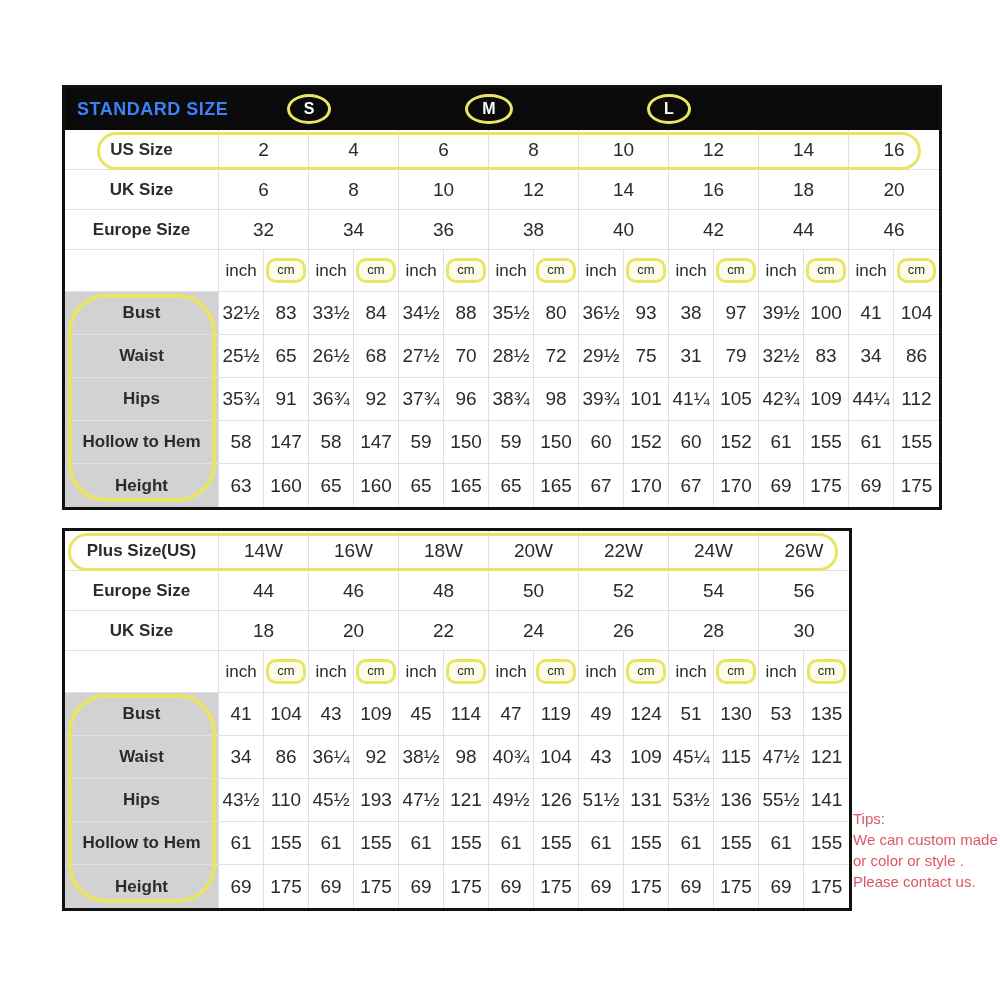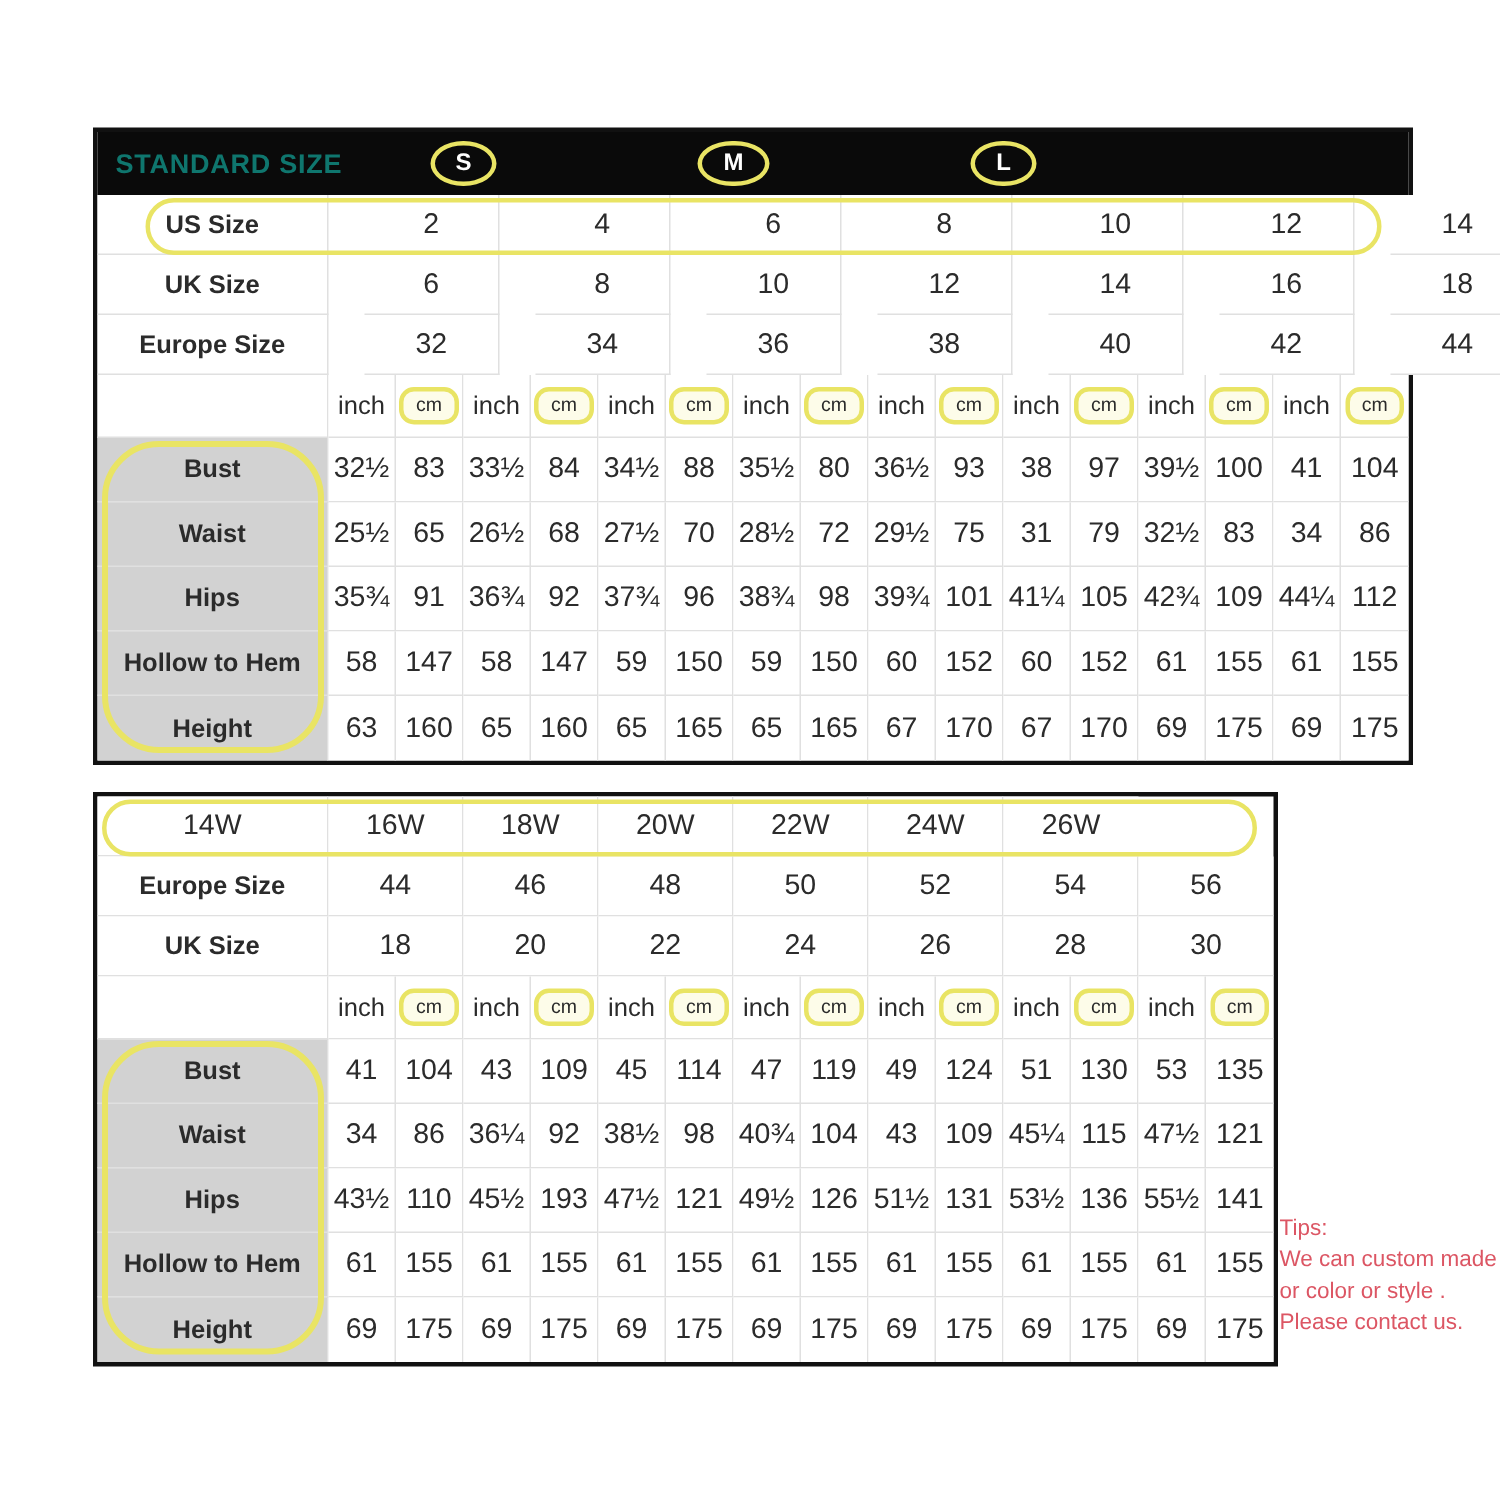--- a/index.html
+++ b/index.html
@@ -14,27 +14,27 @@
   *{margin:0;padding:0;box-sizing:border-box;}
   html,body{width:1000px;height:1000px;background:#fff;overflow:hidden;}
   body{font-family:"Liberation Sans","DejaVu Sans",sans-serif;color:var(--text-dark);position:relative;}
 
   .size-table{position:absolute;background:#fff;border:3px solid #111;}
   .std-table{left:62px;top:85px;width:880px;}
   .plus-table{left:62px;top:528px;width:790px;}
 
   
   .hdr{height:42px;background:var(--header-bg);display:grid;grid-template-columns:154px repeat(4,180px);align-items:center;}
-  .hdr .title{color:#0f766e;font-weight:bold;font-size:18px;letter-spacing:.5px;padding-left:12px;white-space:nowrap;}
+  .hdr .title{color:#3b82f6;font-weight:bold;font-size:18px;letter-spacing:.5px;padding-left:12px;white-space:nowrap;}
   .hslot{display:flex;justify-content:center;align-items:center;}
   .size-ellipse{color:#fff;font-weight:bold;font-size:16px;border:3px solid var(--highlight-yellow);border-radius:50%;padding:2px 14px;line-height:1.3;}
 
   
   .row{display:grid;}
-  .row.std{grid-template-columns:154px repeat(8,90px);gap:24px;}
+  .row.std{grid-template-columns:154px repeat(8,90px);}
   .row.std-units{grid-template-columns:154px repeat(16,45px);}
   .row.plus{grid-template-columns:154px repeat(7,90px);}
   .row.plus-units{grid-template-columns:154px repeat(14,45px);}
   .size-row{height:40px;}
   .unit-row{height:42px;}
   .measure-row{height:43px;text-align:right;}
 
   .cell{display:flex;align-items:center;justify-content:center;border-right:1px solid var(--grid-line);border-bottom:1px solid var(--grid-line);font-size:19px;background:#fff;}
   .row .cell:last-child{border-right:none;}
   .rows > .row:last-child .cell{border-bottom:none;}
@@ -237,20 +237,21 @@
         <div class="cell val">175</div>
       </div>
     </div>
   <div class="row-oval"></div>
   <div class="label-oval"></div>
 </div>
 
 <div class="size-table plus-table">
   <div class="rows">
       <div class="row size-row plus">
+        <div class="cell label">Plus Size(US)</div>
         <div class="cell val">14W</div>
         <div class="cell val">16W</div>
         <div class="cell val">18W</div>
         <div class="cell val">20W</div>
         <div class="cell val">22W</div>
         <div class="cell val">24W</div>
         <div class="cell val">26W</div>
       </div>
       <div class="row size-row plus">
         <div class="cell label">Europe Size</div>

